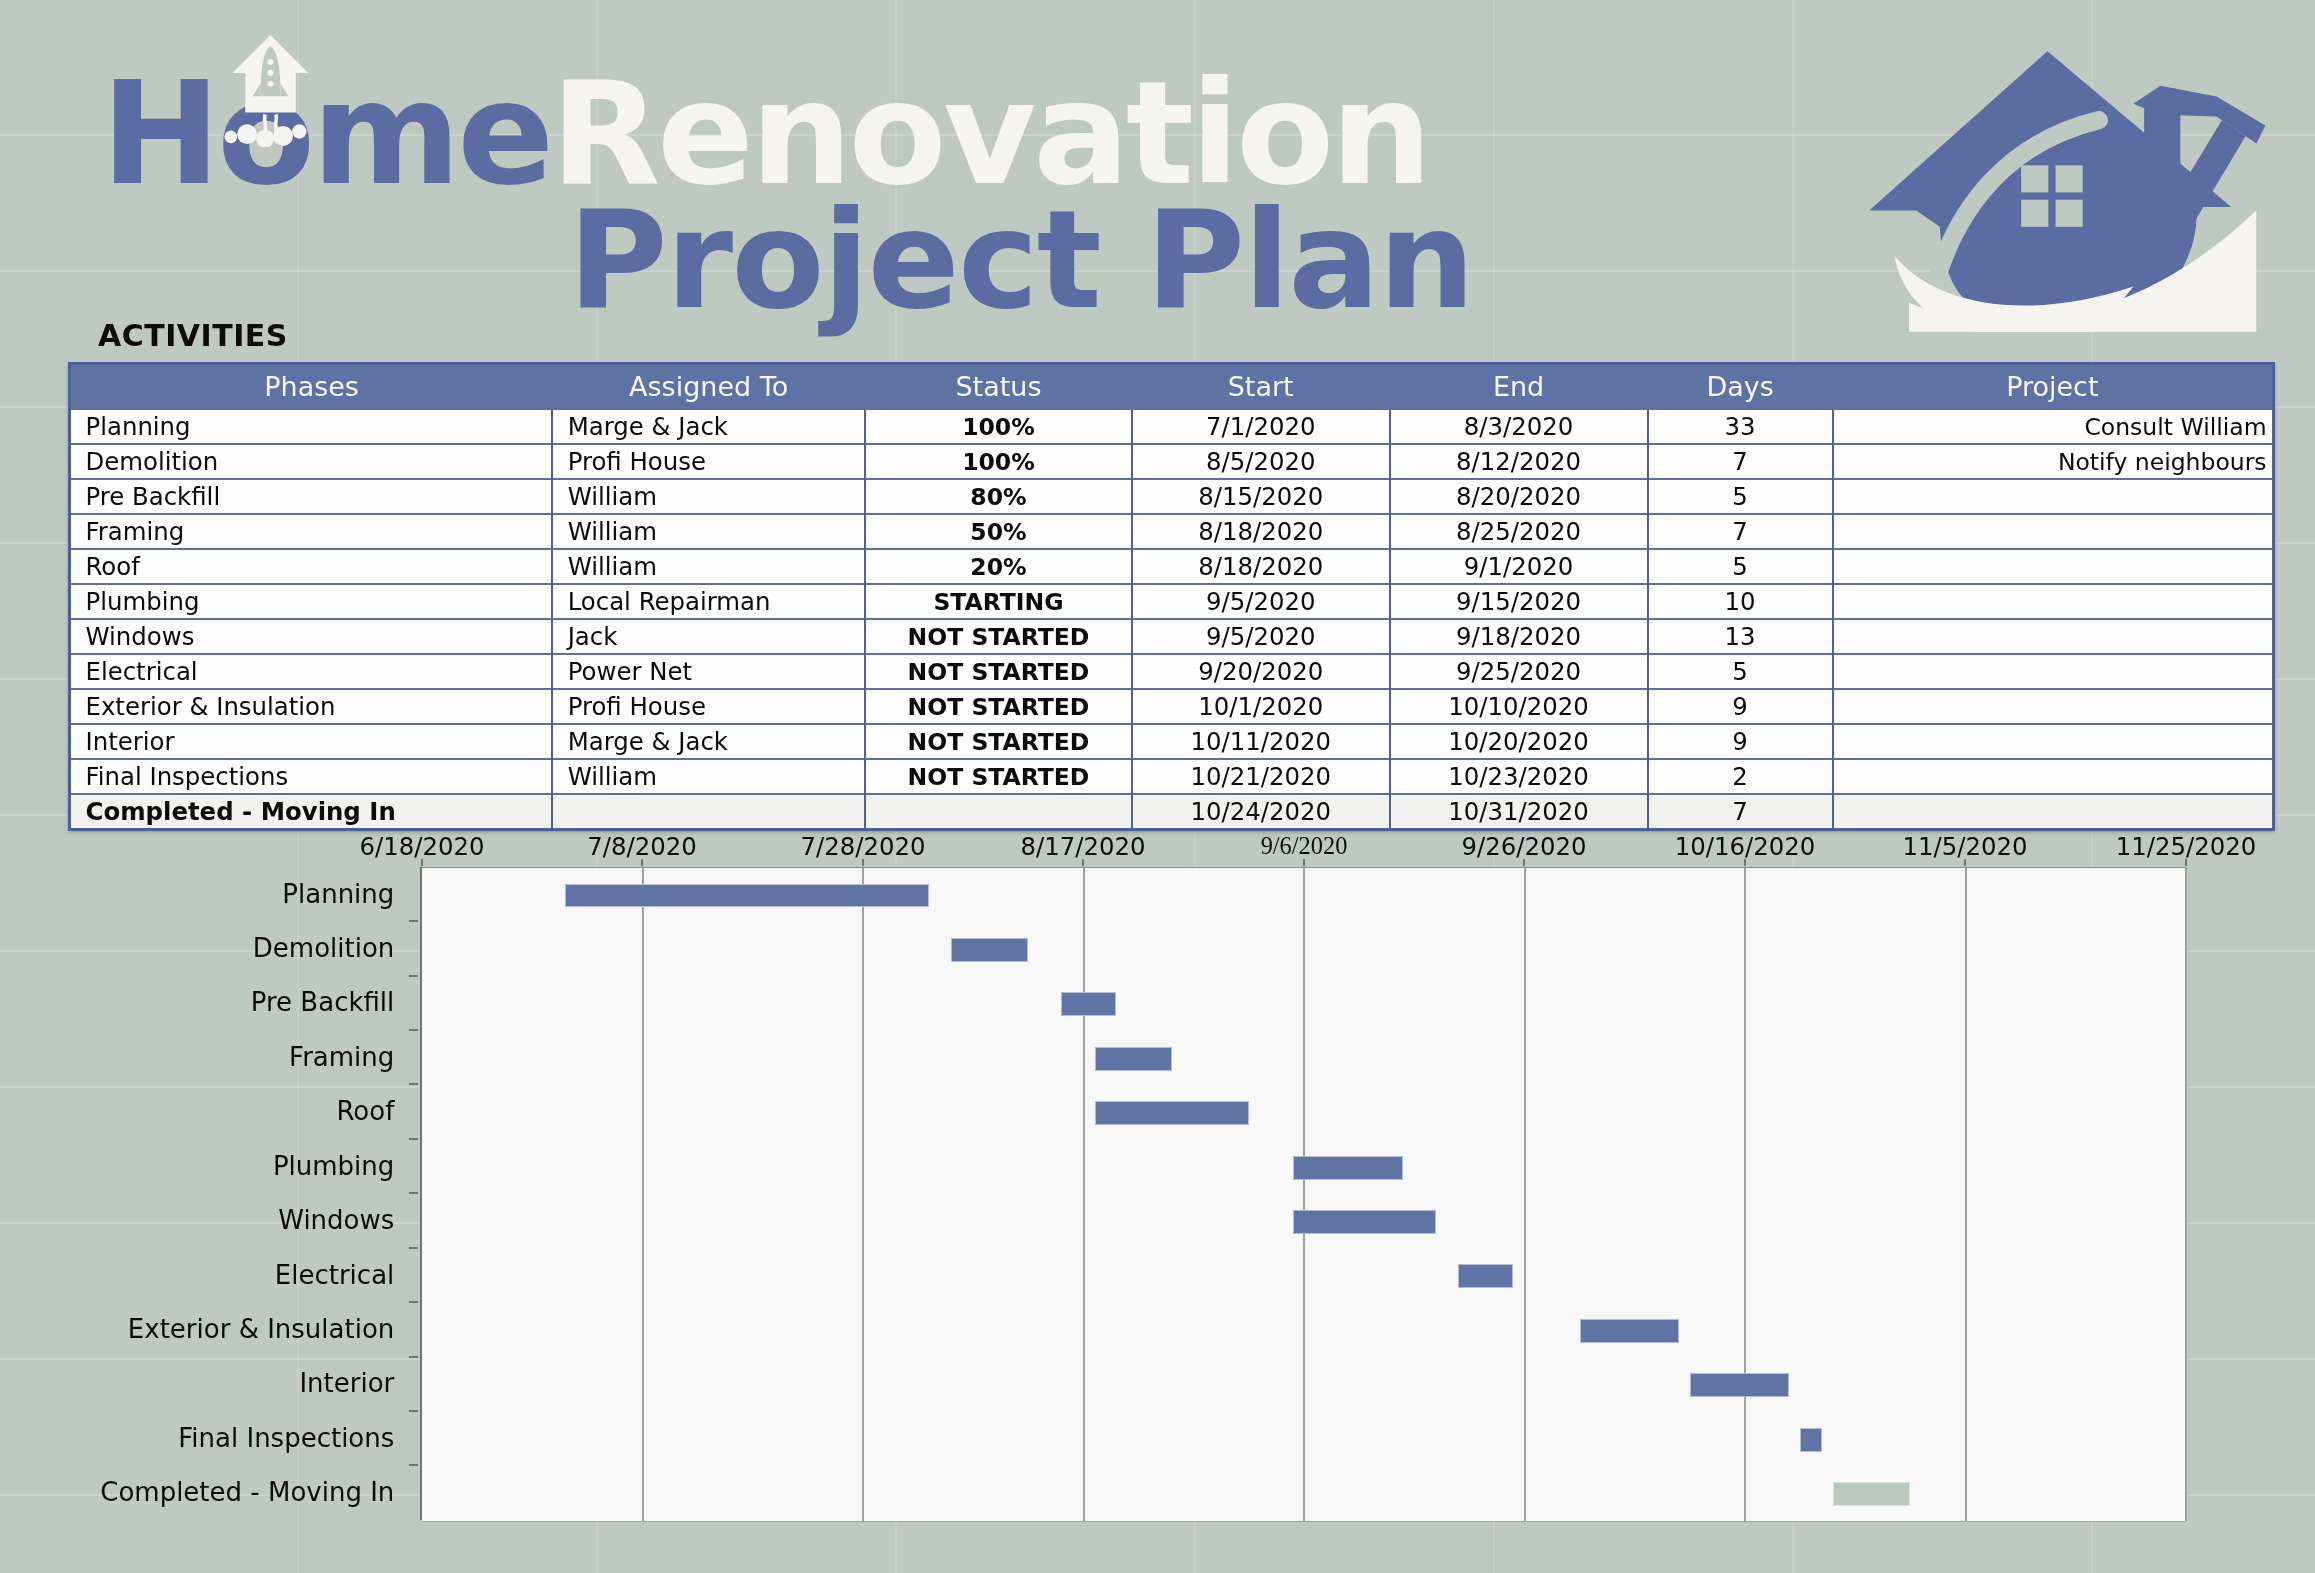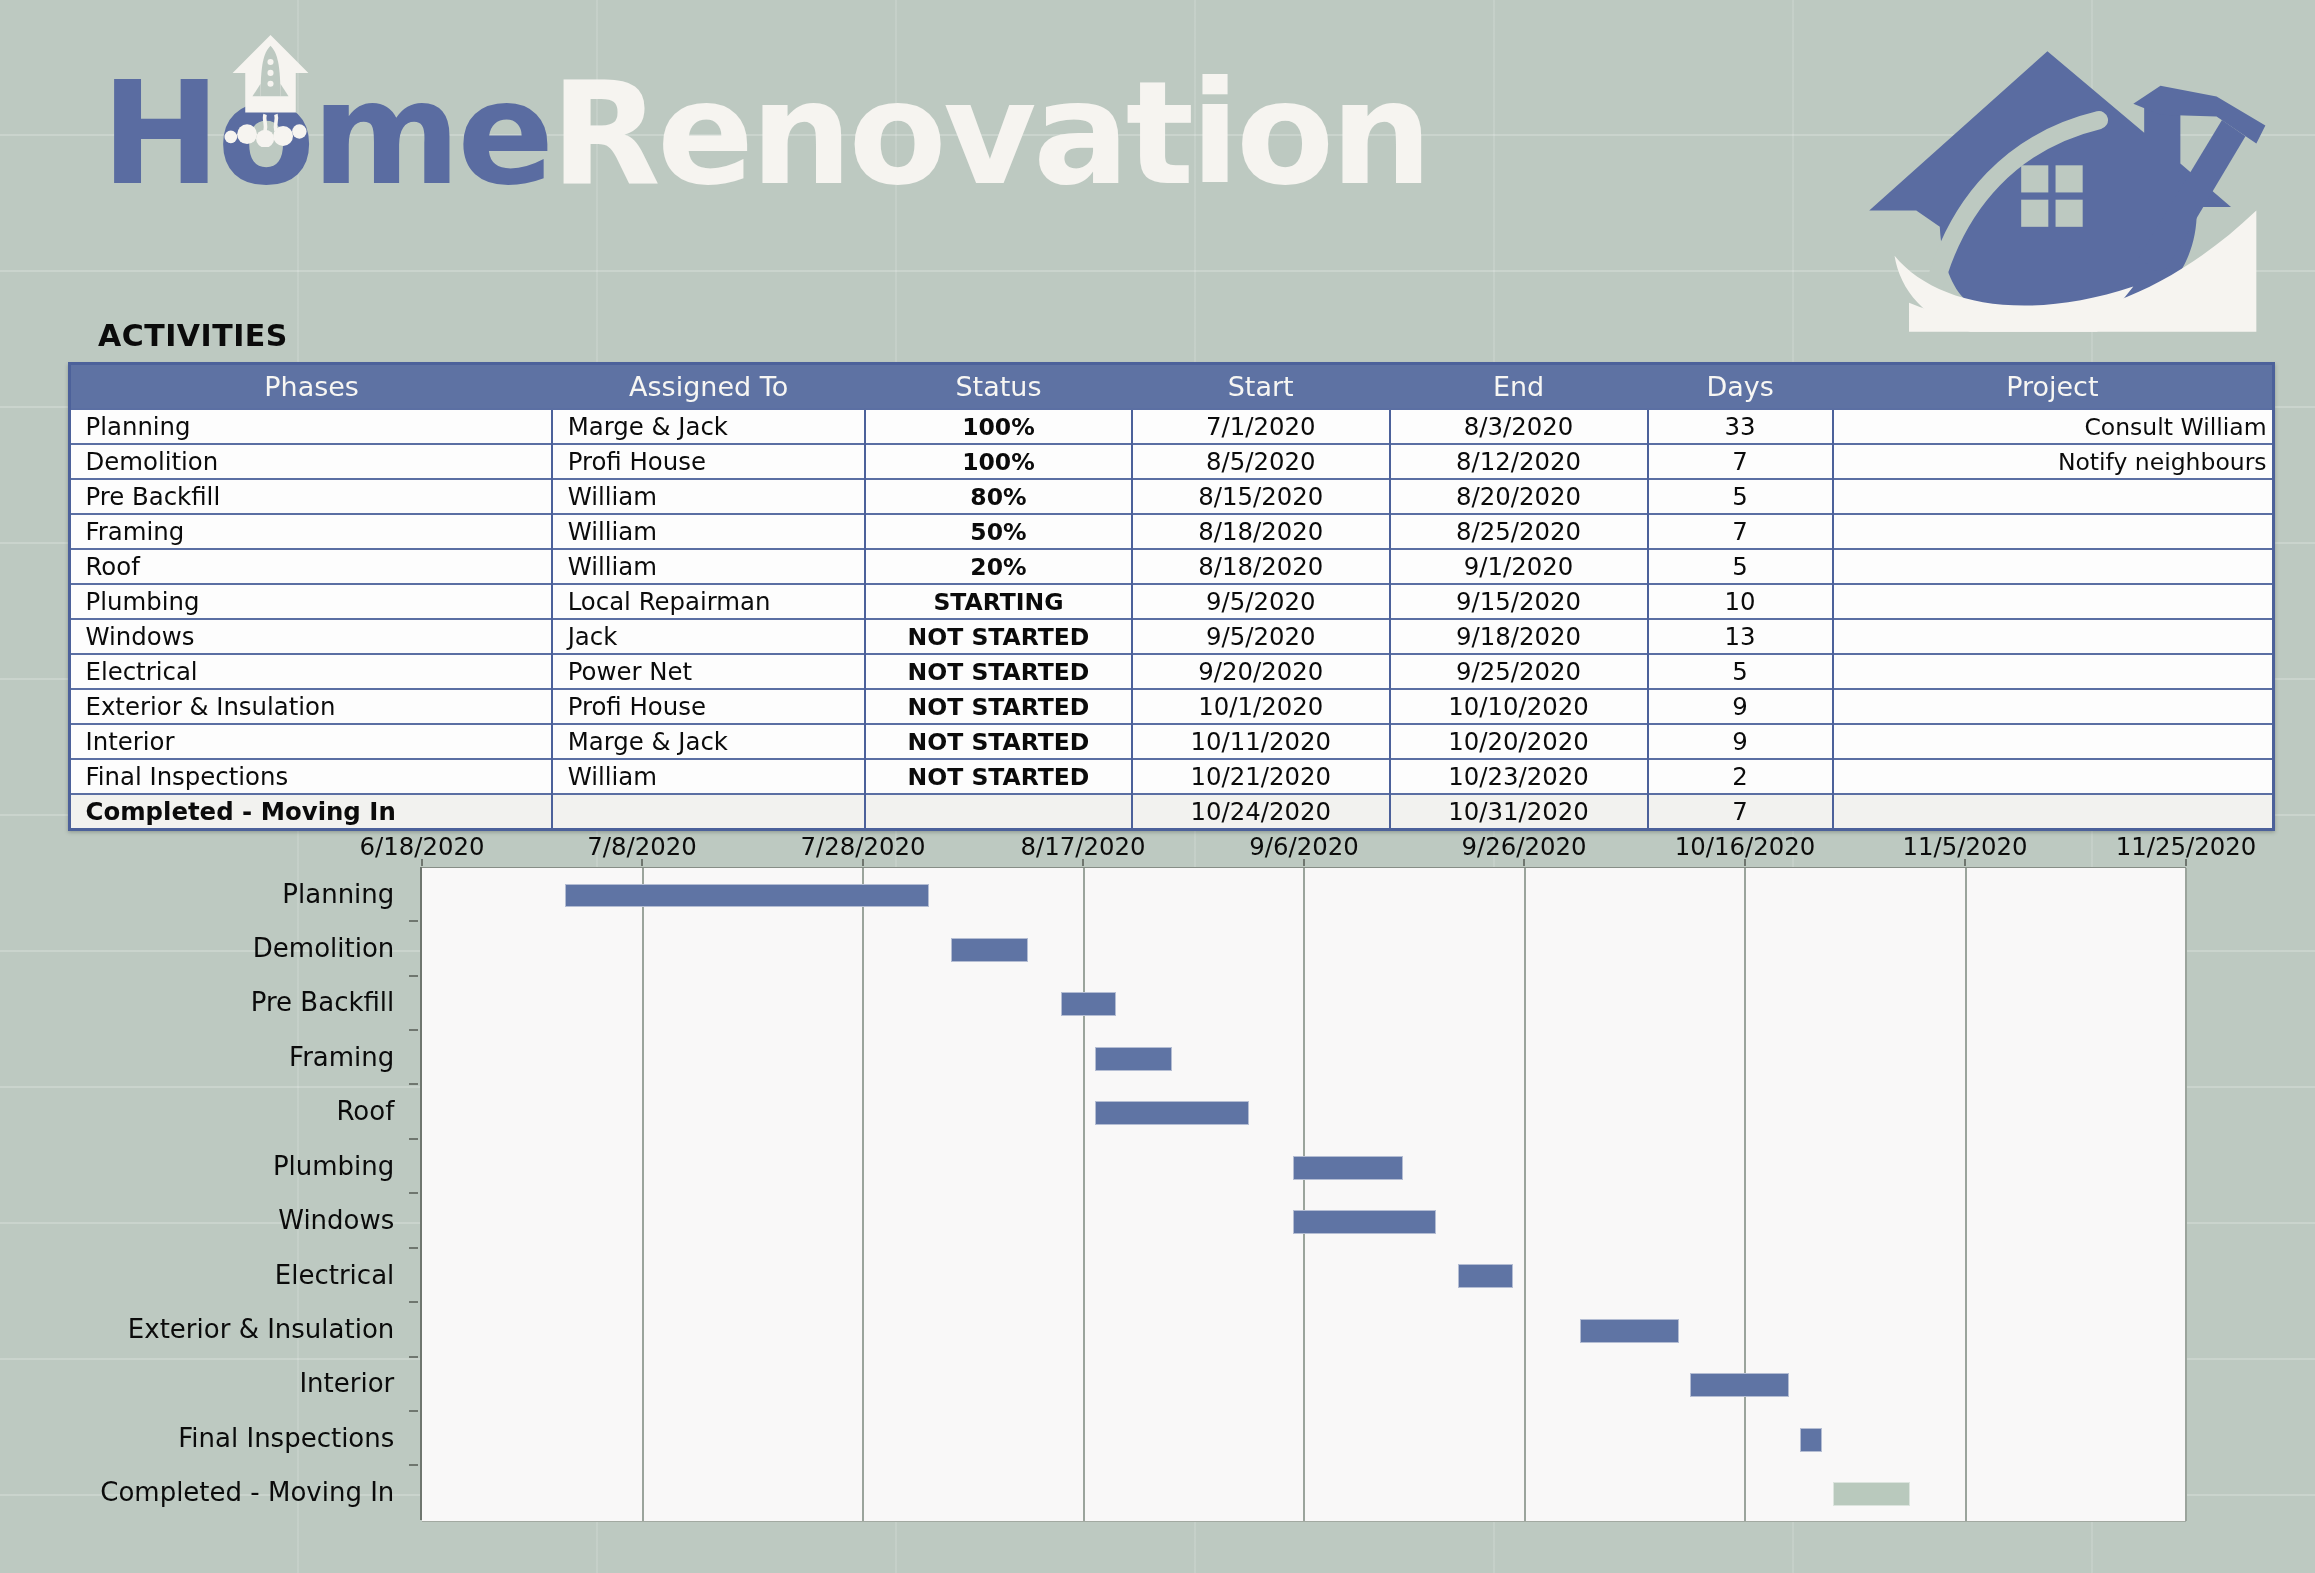--- a/index.html
+++ b/index.html
@@ -62,20 +62,21 @@
   .gantt-bar{position:absolute;height:23.5px;background:#5f74a4;border:0.9px solid rgba(250,250,250,0.55);box-sizing:border-box;}
   .gantt-bar.highlight{background:#b9c9bd;}
 </style>
 </head>
 <body>
 
 <div class="page">
   <div class="bg-grid"></div>
 
   <div class="title-line1"><span class="title-home">Home</span><span class="title-renovation">Renovation</span></div>
+  <div class="title-line2">Project Plan</div>
 
   <svg class="rocket-icon" viewBox="0 0 112 136">
     <path d="M14 54 L56 12 L98 54 L84 54 L84 98 L28 98 L28 54 Z" fill="#f6f4f0"></path>
     <path d="M56 24 C64 32 67 46 67 80 L45 80 C45 46 48 32 56 24 Z" fill="#bdc9c1"></path>
     <circle cx="56" cy="42" r="3.4" fill="#f6f4f0"></circle>
     <circle cx="56" cy="54" r="3.4" fill="#f6f4f0"></circle>
     <circle cx="56" cy="66" r="3.4" fill="#f6f4f0"></circle>
     <path d="M45 66 L36 80 L45 80 Z" fill="#bdc9c1"></path>
     <path d="M67 66 L76 80 L67 80 Z" fill="#bdc9c1"></path>
     <path d="M50 100 C48 106 52 112 50 118" stroke="#f6f4f0" stroke-width="4" fill="none"></path>
@@ -239,21 +240,21 @@
         </tr>
       </tbody>
   </table>
 
   <div>
     <div>
         <div class="gantt-axis-label" style="left: 422px;">6/18/2020</div>
         <div class="gantt-axis-label" style="left: 642px;">7/8/2020</div>
         <div class="gantt-axis-label" style="left: 863px;">7/28/2020</div>
         <div class="gantt-axis-label" style="left: 1083px;">8/17/2020</div>
-        <div class="gantt-axis-label" style="left: 1304px;">9/6/2020</div>
+        <div class="gantt-axis-label" style="left: 1304px; font-family: Liberation Serif, serif;">9/6/2020</div>
         <div class="gantt-axis-label" style="left: 1524px;">9/26/2020</div>
         <div class="gantt-axis-label" style="left: 1745px;">10/16/2020</div>
         <div class="gantt-axis-label" style="left: 1965px;">11/5/2020</div>
         <div class="gantt-axis-label" style="left: 2186px;">11/25/2020</div>
       </div>
     <div class="gantt-axisline"></div>
     <div class="gantt-plot">
         <div class="gantt-gridline" style="left: 220px;"></div>
         <div class="gantt-gridline" style="left: 440px;"></div>
         <div class="gantt-gridline" style="left: 661px;"></div>

